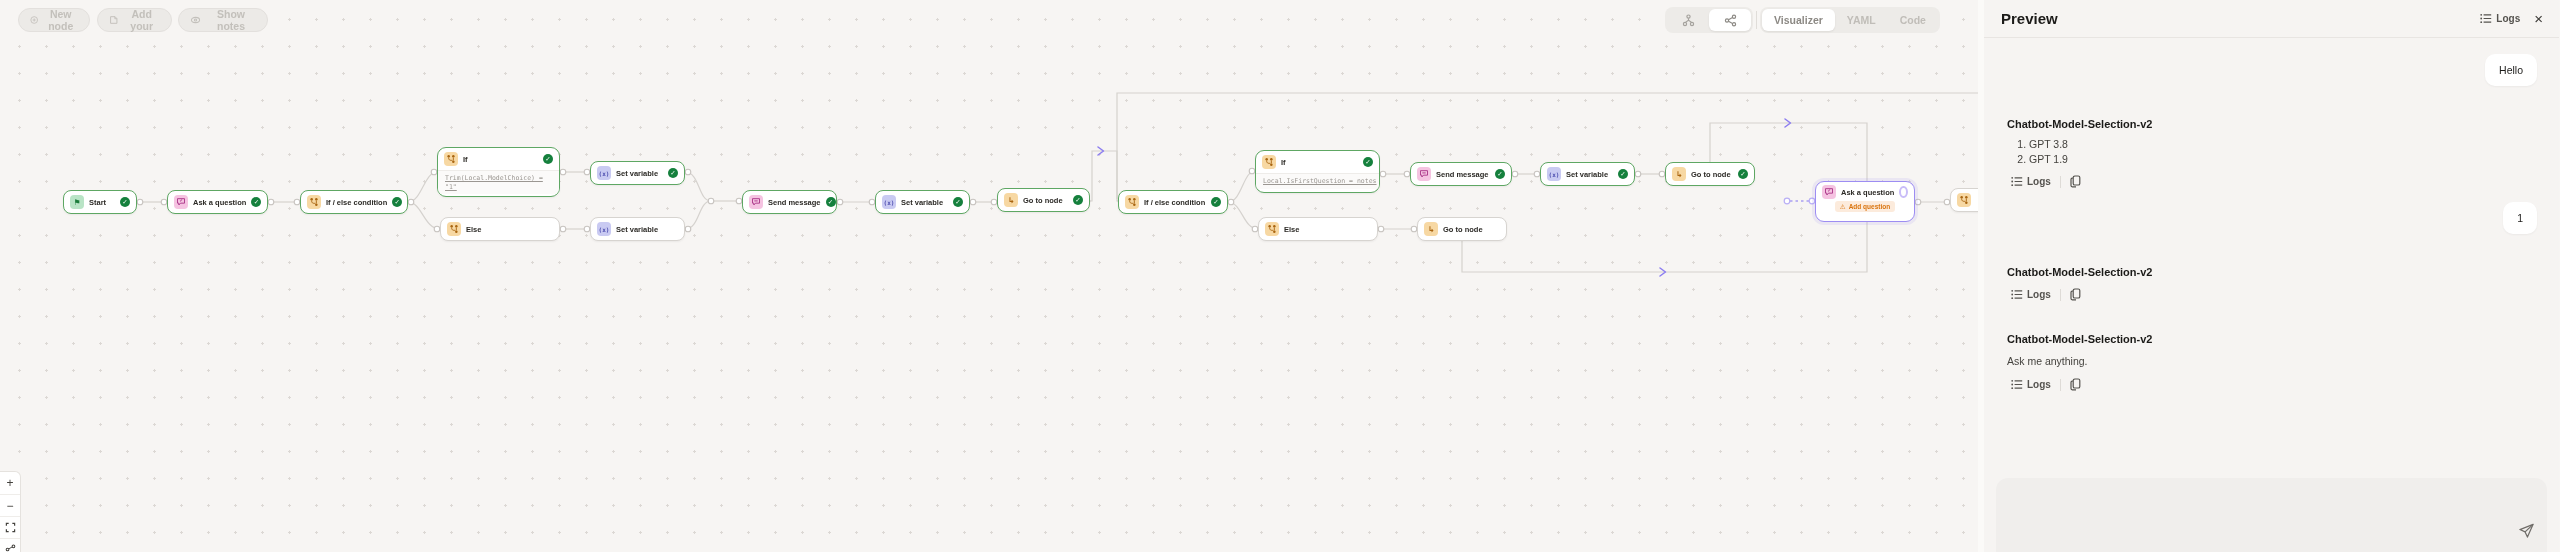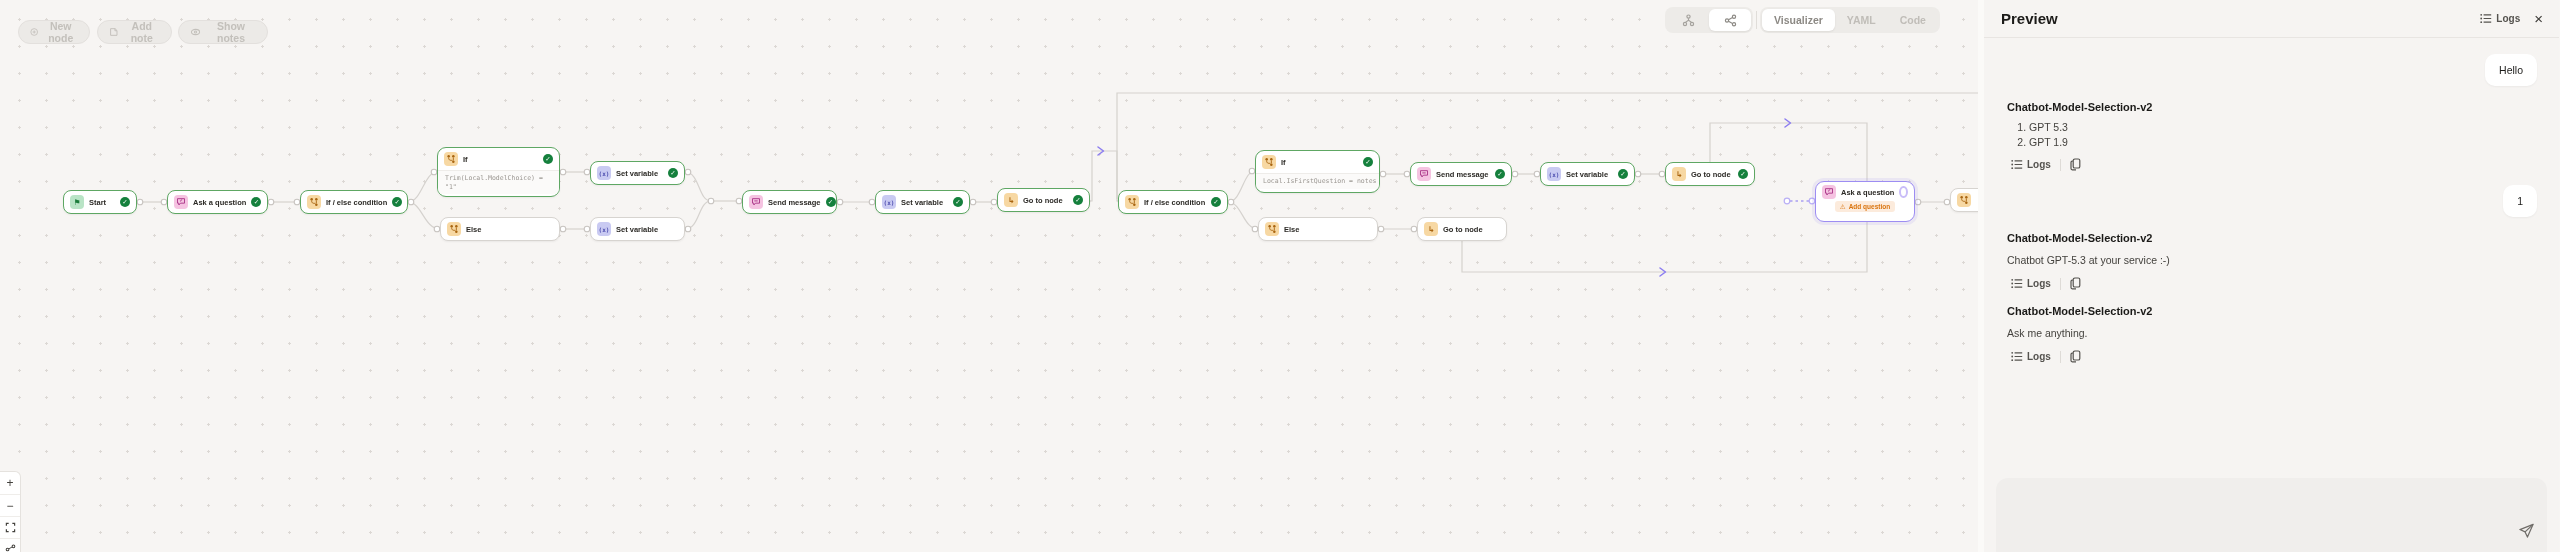--- a/index.html
+++ b/index.html
@@ -24,41 +24,41 @@
     border:1.5px solid #d7d4d0; border-radius:8px; display:flex; align-items:center;
     gap:5px; padding:0 6px; font-size:7.5px; font-weight:700; color:#2b2925;
     white-space:nowrap; box-shadow:0 1px 2px rgba(40,36,30,.06); }
   .node.ok { border-color:#5ea763; }
   .node-exp { position:absolute; z-index:2; background:#fff; border:1.5px solid #5ea763;
     border-radius:9px; box-shadow:0 1px 2px rgba(40,36,30,.06); overflow:hidden; }
   .node-exp .hd { height:22px; display:flex; align-items:center; gap:5px; padding:0 6px;
     font-size:7.5px; font-weight:700; color:#2b2925; }
   .node-exp .code { border-top:1px solid #eeece9; background:#fbfaf9; padding:3px 7px;
     font-family:"DejaVu Sans Mono","Liberation Mono",monospace; font-size:6.5px;
-    line-height:8.5px; color:#9b9792; white-space:pre; }
+    line-height:8.5px; color:#9b9792; white-space:pre;text-decoration:underline; }
   .node-active { position:absolute; z-index:3; background:#fff; border:1.5px solid #9d8df2;
     border-radius:9px; box-shadow:0 0 0 3px rgba(157,141,242,.14); padding:3px 6px 4px; }
   .node-active .hd { display:flex; align-items:center; gap:5px; font-size:7.5px;
     font-weight:700; color:#2b2925; white-space:nowrap; }
   .spinner { width:12px; height:12px; border-radius:50%; border:2.2px solid #c9bdf8; margin-left:auto; }
   .warn-badge { margin:2px auto 0; width:max-content; display:flex; align-items:center; gap:3px;
     background:#fcebdc; color:#d9730d; font-size:6.5px; font-weight:700;
     padding:1.5px 5px; border-radius:3px; }
   .nicon { width:14px; height:14px; border-radius:4px; display:flex; align-items:center;
     justify-content:center; flex:0 0 auto; font-size:8px; }
   .ic-green  { background:#b9e4c6; color:#1c7c3b; }
   .ic-pink   { background:#f5c3e1; color:#aa3488; }
   .ic-orange { background:#f7d8a3; color:#a96510; }
   .ic-purple { background:#c9caf2; color:#4c4cae; font-family:"DejaVu Sans Mono",monospace; font-size:6px; font-weight:700; }
   .check { width:10px; height:10px; border-radius:50%; background:#15803d; color:#fff;
     font-size:6.5px; display:flex; align-items:center; justify-content:center;
     margin-left:auto; flex:0 0 auto; font-weight:400; }
 
   
-  .pill { position:absolute; top:20px; height:24px; z-index:4; display:flex; align-items:center;
+  .pill { position:absolute; top:8px; height:24px; z-index:4; display:flex; align-items:center;
     gap:5px; padding:0 11px; background:#eceae7; border:1px solid #e3e0dd; border-radius:12px;
     font-size:10.5px; font-weight:700; color:#c3c0bb; }
   .pill svg { stroke:#c3c0bb; }
 
   
   .segbox { position:absolute; top:7px; z-index:4; height:26px; background:#edebe8;
     border-radius:8px; display:flex; align-items:center; padding:2px; }
   .segcell { height:22px; display:flex; align-items:center; justify-content:center;
     border-radius:6px; color:#a5a29d; }
   .segcell.on { background:#fff; box-shadow:0 1px 2px rgba(40,36,30,.08); color:#8c8984; }
@@ -81,21 +81,21 @@
   .panel-title { font-size:15px; font-weight:700; color:#1c1b19; }
   .panel-hd-right { margin-left:auto; display:flex; align-items:center; gap:14px; }
   .logs-hd { display:flex; align-items:center; gap:4px; font-size:10px; font-weight:600;
     color:#55534f; background:none; border:none; cursor:pointer; }
   .close-x { background:none; border:none; font-size:15px; line-height:1; color:#3a3835; cursor:pointer; }
 
   .chat { position:absolute; left:0; top:38px; right:0; bottom:80px; padding:16px 22px 0 23px;
     display:flex; flex-direction:column; overflow:hidden; }
   .bubble { align-self:flex-end; background:#fff; border-radius:10px; padding:10px 14px;
     font-size:10.5px; color:#1b1a18; box-shadow:0 1px 2px rgba(40,36,30,.05); }
-  .bot-name { font-size:11px; font-weight:700; color:#1b1a18; margin-top:15px; }
+  .bot-name { font-size:11px; font-weight:700; color:#1b1a18; margin-top:32px; }
   .bot-text { font-size:10.5px; color:#44423e; margin-top:9px; line-height:14px; }
   ol.bot-list { margin:8px 0 0 22px; font-size:10.5px; color:#44423e; }
   ol.bot-list li { margin-top:3px; }
   .logs-row { display:flex; align-items:center; gap:9px; margin-top:10px; }
   .logs-btn { display:flex; align-items:center; gap:4px; font-size:10px; font-weight:600;
     color:#55534f; background:none; border:none; cursor:pointer; padding:0 0 0 4px; }
   .logs-sep { width:1px; height:12px; background:#dedbd7; }
   .copy-btn { background:none; border:none; cursor:pointer; display:flex; color:#55534f; }
 
   .inputbox { position:absolute; left:12px; right:12px; top:478px; height:90px;
@@ -385,21 +385,21 @@
           <circle cx="6" cy="6" r="4.8" stroke-width="1.2"></circle>
           <path d="M6 3.8v4.4M3.8 6h4.4" stroke-width="1.2"></path>
         </svg>
       <span>New node</span>
     </button>
     <button class="pill" style="left:97px;width:75px">
       <svg width="12" height="12" viewBox="0 0 12 12" fill="none">
           <path d="M2 1.8h5.6l2.4 2.4v6H2z" stroke-width="1.2" stroke-linejoin="round"></path>
           <path d="M7.4 1.8v2.6H10" stroke-width="1.2"></path>
         </svg>
-      <span>Add note</span>
+      <span>Add your</span>
     </button>
     <button class="pill" style="left:178px;width:90px">
       <svg width="13" height="12" viewBox="0 0 13 12" fill="none">
           <ellipse cx="6.5" cy="6" rx="4.8" ry="3.1" stroke-width="1.2"></ellipse>
           <circle cx="6.5" cy="6" r="1.3" stroke-width="1.2"></circle>
         </svg>
       <span>Show notes</span>
     </button>
 
     <div class="segbox" style="left:1665px;width:88px">
@@ -462,21 +462,21 @@
       </div>
     </div>
 
     <div class="chat">
 
       <div class="bubble">Hello</div>
 
       <div>
         <div class="bot-name">Chatbot-Model-Selection-v2</div>
         <ol class="bot-list">
-          <li>GPT 5.3</li>
+          <li>GPT 3.8</li>
           <li>GPT 1.9</li>
         </ol>
         <div class="logs-row">
           <button class="logs-btn">
             <svg width="12" height="11" viewBox="0 0 12 11">
                 <circle cx="1.2" cy="1.8" r=".9" fill="#55534f"></circle>
                 <circle cx="1.2" cy="5.5" r=".9" fill="#55534f"></circle>
                 <circle cx="1.2" cy="9.2" r=".9" fill="#55534f"></circle>
                 <path d="M3.6 1.8h7.6M3.6 5.5h7.6M3.6 9.2h7.6" stroke="#55534f" stroke-width="1.2"></path>
               </svg>
@@ -489,21 +489,20 @@
                 <path d="M2.8 3.2H2.2A1.2 1.2 0 001 4.4V10.6A1.2 1.2 0 002.2 11.8H6" stroke-width="1.2"></path>
               </svg>
           </button>
         </div>
       </div>
 
       <div class="bubble" style="margin-top:14px">1</div>
 
       <div>
         <div class="bot-name">Chatbot-Model-Selection-v2</div>
-        <div class="bot-text">Chatbot GPT-5.3 at your service :-)</div>
         <div class="logs-row">
           <button class="logs-btn">
             <svg width="12" height="11" viewBox="0 0 12 11">
                 <circle cx="1.2" cy="1.8" r=".9" fill="#55534f"></circle>
                 <circle cx="1.2" cy="5.5" r=".9" fill="#55534f"></circle>
                 <circle cx="1.2" cy="9.2" r=".9" fill="#55534f"></circle>
                 <path d="M3.6 1.8h7.6M3.6 5.5h7.6M3.6 9.2h7.6" stroke="#55534f" stroke-width="1.2"></path>
               </svg>
             <span>Logs</span>
           </button>

